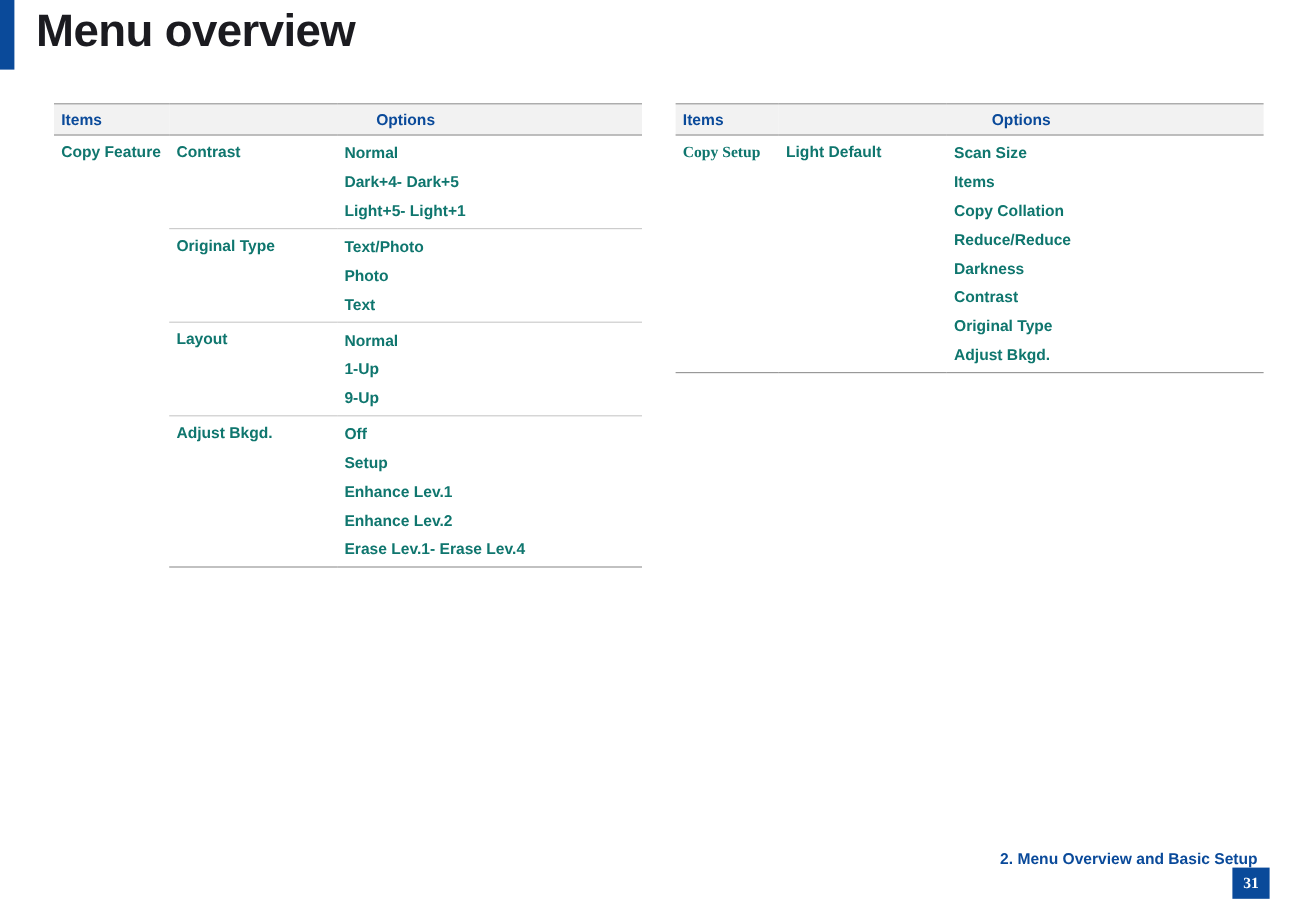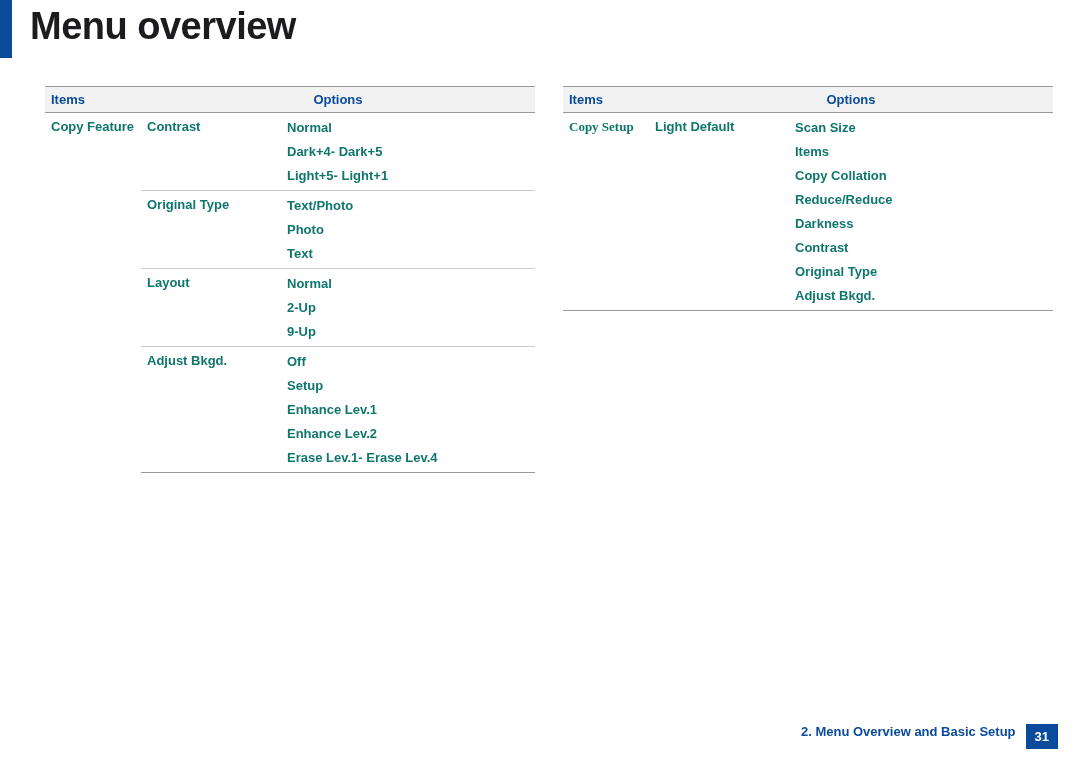--- a/index.html
+++ b/index.html
@@ -57,35 +57,37 @@
   tbody td.col2 div, tbody td.col2b div { padding: 1px 0 8px 0; font-weight: 700; }
   tbody td.col2 div:last-child, tbody td.col2b div:last-child { padding-bottom: 1px; }
   tbody tr.lastrow td { border-bottom: 1px solid #999; }
   tbody tr.lastrow td.col0, tbody tr.lastrow td.col0b, tbody tr.lastrow td.col1b { border-bottom: 1px solid #999; }
   tbody td.col2b { border-bottom: none; margin-top: 45px; }
   .footer {
     position: absolute;
     bottom: 14px;
     right: 22px;
     display: flex;
-    align-items: flex-start;
+    align-items: flex-end;
     gap: 0;
+    flex-direction: column;
   }
   .footer-text {
     font-size: 13px;
     font-weight: 700;
     color: #0a4a9a;
     padding-right: 10px;
   }
   .footer-page {
     background: #0a4a9a;
     color: #fff;
     font-weight: 700;
     font-size: 13px;
     padding: 5px 9px;
+    font-family: Liberation Serif, serif;
   }
 </style>
 </head>
 <body>
 
 <div class="page-header">
   <h1 class="page-title">Menu overview</h1>
 </div>
 
 <div class="content">
@@ -113,21 +115,21 @@
           <td class="col2">
             <div>Text/Photo</div>
             <div>Photo</div>
             <div>Text</div>
           </td>
         </tr>
         <tr>
           <td class="col1">Layout</td>
           <td class="col2">
             <div>Normal</div>
-            <div>2-Up</div>
+            <div>1-Up</div>
             <div>9-Up</div>
           </td>
         </tr>
         <tr class="lastrow">
           <td class="col1">Adjust Bkgd.</td>
           <td class="col2">
             <div>Off</div>
             <div>Setup</div>
             <div>Enhance Lev.1</div>
             <div>Enhance Lev.2</div>

